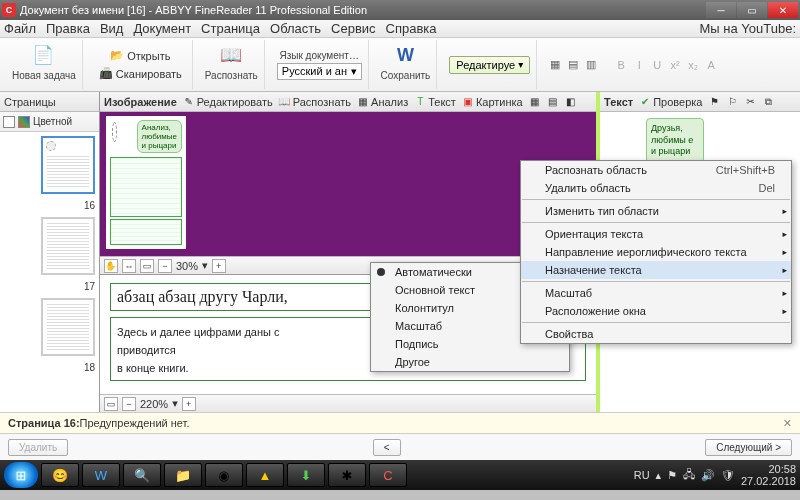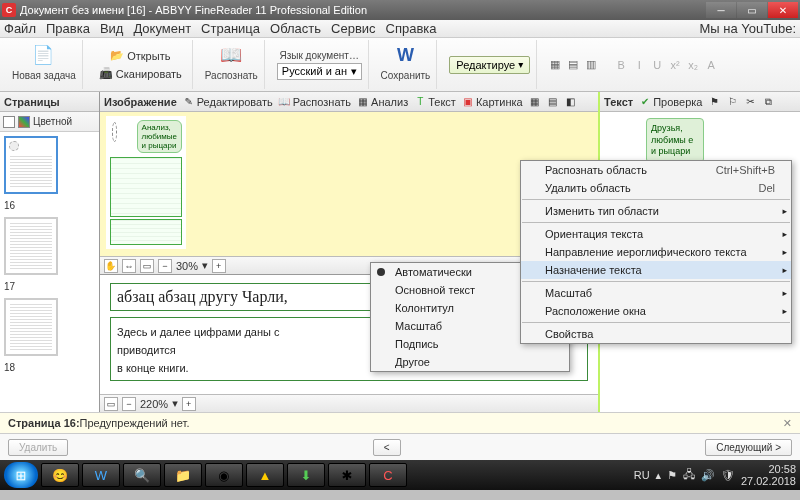--- a/index.html
+++ b/index.html
@@ -19,30 +19,30 @@
 .rbicon{width:26px;height:26px;display:flex;align-items:center;justify-content:center;font-size:18px}
 .rblabel{font-size:10px;color:#444}
 .smbtn{display:flex;align-items:center;gap:3px;padding:1px 4px;font-size:10px;color:#333}
 .smicon{width:14px;height:14px;display:inline-flex;align-items:center;justify-content:center;font-size:11px}
 .langsel{border:1px solid #aaa;padding:1px 4px;font-size:10px;background:#fff;display:flex;align-items:center;gap:4px}
 .editbtn{border:1px solid #9a7;background:linear-gradient(#f8fce8,#e8f5d0);padding:2px 6px;font-size:10px;border-radius:2px;display:flex;align-items:center;gap:3px}
 .tb-icons{display:flex;gap:2px;padding:0 4px}
 .tb-icons span{width:16px;height:16px;display:inline-flex;align-items:center;justify-content:center;font-size:11px;color:#666}
 .workspace{display:flex;height:320px;background:#888}
 .pages-pane{width:100px;background:#fff;border-right:1px solid #999;display:flex;flex-direction:column}
-.pane-hdr{height:20px;background:linear-gradient(#f5f5f5,#e5e5e5);border-bottom:1px solid #bbb;display:flex;align-items:center;padding:0 4px;font-weight:bold;color:#333;font-size:11px}
+.pane-hdr{height:20px;background:linear-gradient(#f5f5f5,#e5e5e5);border-bottom:1px solid #bbb;display:flex;align-items:center;padding:0 4px;font-weight:normal;color:#333;font-size:11px}
 .pane-tb{height:20px;background:linear-gradient(#f8f8f8,#eee);border-bottom:1px solid #ccc;display:flex;align-items:center;padding:0 3px;gap:3px}
 .pane-tb .chip{width:12px;height:12px;border:1px solid #888;background:#fff}
-.thumblist{flex:1;overflow:auto;padding:4px;display:flex;flex-direction:column;align-items:flex-start;gap:6px}
+.thumblist{flex:1;overflow:auto;padding:4px;display:flex;flex-direction:column;align-items:flex-end;gap:6px}
 .thumb{width:54px;height:58px;border:2px solid #4a90d9;background:#fff;position:relative}
 .thumb.dim{border-color:#ccc}
 .thumb .tbody{position:absolute;inset:4px;background:repeating-linear-gradient(#ddd 0 1px,#fff 1px 3px)}
 .thumb .sun{position:absolute;top:3px;left:3px;width:10px;height:10px;border-radius:50%;background:#eee;border:1px dashed #aaa}
 .thlabel{font-size:10px;color:#333}
-.image-pane{flex:1;background:#fef9c3;display:flex;flex-direction:column;border-right:2px solid #bef264;min-width:0}
+.image-pane{flex:1;background:#701a75;display:flex;flex-direction:column;border-right:4px solid #bef264;min-width:0}
 .pane-hdr2{height:20px;background:linear-gradient(#f5f5f5,#e5e5e5);border-bottom:1px solid #bbb;display:flex;align-items:center;padding:0 4px;gap:6px}
 .pane-hdr2 .title{font-weight:bold;color:#333}
 .tbic{display:inline-flex;align-items:center;gap:2px;font-size:10px;color:#333}
 .tbic i{width:12px;height:12px;display:inline-flex;align-items:center;justify-content:center;font-style:normal;font-size:10px}
 .canvas-area{flex:1;padding:4px;overflow:hidden;position:relative}
 .page-preview{width:80px;background:#fff;position:absolute;top:4px;left:6px;padding:4px}
 .page-preview .sun2{width:20px;height:20px;border-radius:50%;border:1px dashed #888;display:inline-block;margin:2px}
 .talkbubble{background:#dff0d8;border:1px solid #8c8;border-radius:6px;padding:2px 4px;font-size:8px;color:#050;width:52px;margin-left:18px}
 .greenbox{margin-top:4px;border:1px solid #4a4;background:repeating-linear-gradient(#e8f5e8 0 1px,#f5fff5 1px 5px);height:60px}
 .greenbox2{margin-top:2px;border:1px solid #4a4;height:26px;background:repeating-linear-gradient(#e8f5e8 0 1px,#f5fff5 1px 4px)}

